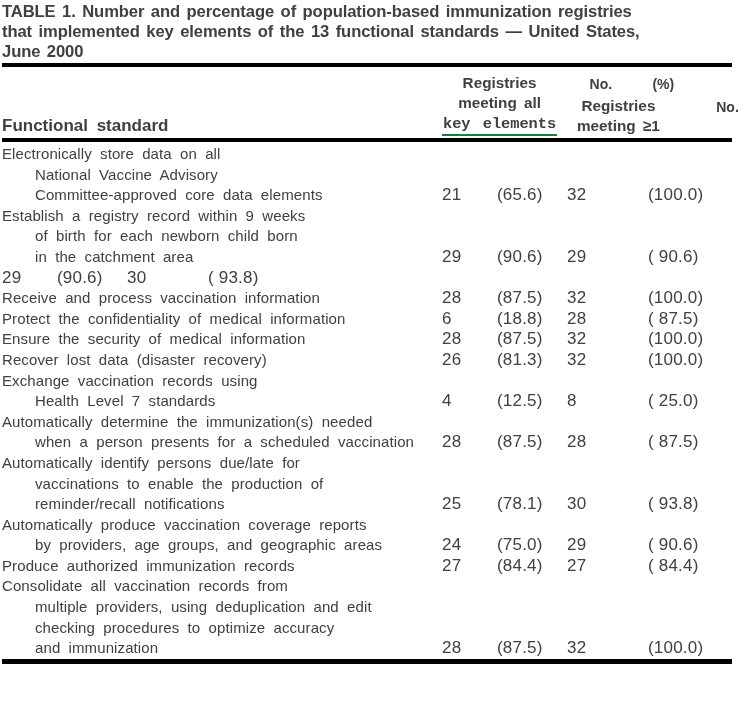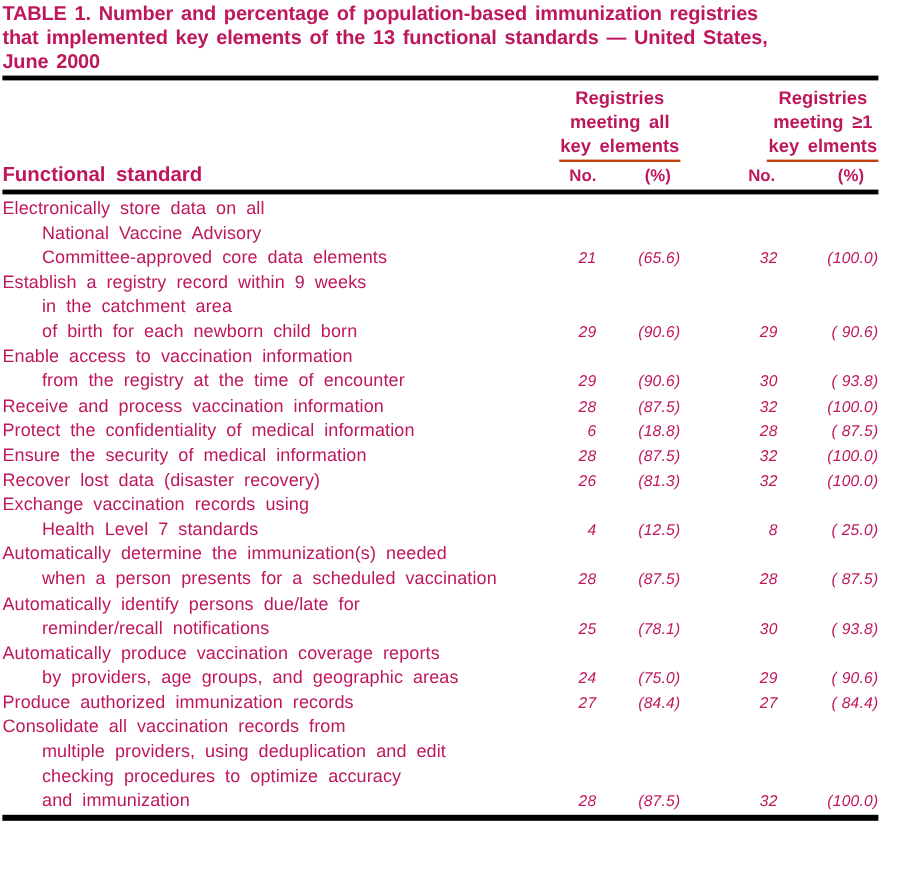--- a/index.html
+++ b/index.html
@@ -2,21 +2,21 @@
 <html><head>
 <meta charset="utf-8">
 <style>
   html, body { margin: 0; padding: 0; background: #fff; }
   .page {
     position: relative;
     width: 749px;
     height: 724px;
     box-sizing: border-box;
     background: #ffffff;
-    color: #be185d;
+    color: #404040;
     font-family: "Liberation Sans", "DejaVu Sans", sans-serif;
     padding: 2px 17px 0 2px;
     overflow: hidden;
   }
   
   .title-line {
     font-weight: bold;
     font-size: 16.6px;
     line-height: 20px;
     letter-spacing: -0.1px;
@@ -29,51 +29,51 @@
   .rule-mid { height: 4px; }
   .rule-bottom { height: 5px; }
   
   .cols { display: flex; align-items: flex-end; }
   .c-label { flex: 1 1 auto; min-width: 0; }
   .c-no1  { width: 55px; }
   .c-pct1 { width: 70px; }
   .c-no2  { width: 81px; }
   .c-pct2 { width: 84px; }
   .num {
-    text-align: right;
+    text-align: left;
     white-space: pre;
-    font-size: 13px;
+    font-size: 17px;
     line-height: 20.6px;
     letter-spacing: 0.2px;
-    font-style: italic;
   }
   
   .thead { padding: 6px 0 2px 0; }
   .fs-head {
     font-weight: bold;
     font-size: 17px;
     line-height: 20px;
     word-spacing: 4px;
   }
-  .hgroup { display: flex; flex-direction: column; align-items: flex-end; }
+  .hgroup { display: flex; flex-direction: row; }
   .g1 { width: 125px; }
   .g2 { width: 165px; }
   .hline {
     text-align: center;
     font-weight: bold;
     font-size: 15.3px;
     line-height: 20px;
     word-spacing: 3px;
     white-space: nowrap;
   }
   .g2 .hlines { margin-left: 10px; }
   .hunder span {
     display: inline-block;
-    border-bottom: 2px solid #c2410c;
+    border-bottom: 2px solid #15803d;
     padding: 0 1px 0 1px;
+    font-family: Liberation Mono, monospace;
   }
   .hsub { display: flex; margin-top: 1px; font-weight: bold; }
   .hsub > div { font-size: 14px; line-height: 20px; box-sizing: border-box; }
   .hno1  { width: 55px; text-align: right; }
   .hpct1 { width: 70px; text-align: right; padding-right: 8px; }
   .hno2  { width: 81px; text-align: right; padding-right: 2px; }
   .hpct2 { width: 84px; text-align: right; padding-right: 12px; }
   
   .tbody { padding-top: 2px; }
   .label-line {
@@ -110,21 +110,20 @@
       <div class="hsub">
         <div class="hno1">No.</div>
         <div class="hpct1">(%)</div>
       </div>
     </div>
 
     <div class="hgroup g2">
       <div class="hlines">
         <div class="hline">Registries</div>
         <div class="hline">meeting ≥1</div>
-        <div class="hline hunder"><span>key elments</span></div>
       </div>
       <div class="hsub">
         <div class="hno2">No.</div>
         <div class="hpct2">(%)</div>
       </div>
     </div>
   </div>
 
   <div class="rule rule-mid"></div>
 
@@ -137,34 +136,30 @@
         </div>
     <div class="c-no1 num">21</div>
     <div class="c-pct1 num">(65.6)</div>
     <div class="c-no2 num">32</div>
     <div class="c-pct2 num">(100.0)</div>
   </div>
 
   <div class="cols body-row">
     <div class="c-label">
           <div class="label-line">Establish a registry record within 9 weeks</div>
+          <div class="label-line cont">of birth for each newborn child born</div>
           <div class="label-line cont">in the catchment area</div>
-          <div class="label-line cont">of birth for each newborn child born</div>
         </div>
     <div class="c-no1 num">29</div>
     <div class="c-pct1 num">(90.6)</div>
     <div class="c-no2 num">29</div>
     <div class="c-pct2 num">( 90.6)</div>
   </div>
 
   <div class="cols body-row">
-    <div class="c-label">
-          <div class="label-line">Enable access to vaccination information</div>
-          <div class="label-line cont">from the registry at the time of encounter</div>
-        </div>
     <div class="c-no1 num">29</div>
     <div class="c-pct1 num">(90.6)</div>
     <div class="c-no2 num">30</div>
     <div class="c-pct2 num">( 93.8)</div>
   </div>
 
   <div class="cols body-row">
     <div class="c-label">
           <div class="label-line">Receive and process vaccination information</div>
         </div>
@@ -222,20 +217,21 @@
         </div>
     <div class="c-no1 num">28</div>
     <div class="c-pct1 num">(87.5)</div>
     <div class="c-no2 num">28</div>
     <div class="c-pct2 num">( 87.5)</div>
   </div>
 
   <div class="cols body-row">
     <div class="c-label">
           <div class="label-line">Automatically identify persons due/late for</div>
+          <div class="label-line cont">vaccinations to enable the production of</div>
           <div class="label-line cont">reminder/recall notifications</div>
         </div>
     <div class="c-no1 num">25</div>
     <div class="c-pct1 num">(78.1)</div>
     <div class="c-no2 num">30</div>
     <div class="c-pct2 num">( 93.8)</div>
   </div>
 
   <div class="cols body-row">
     <div class="c-label">

